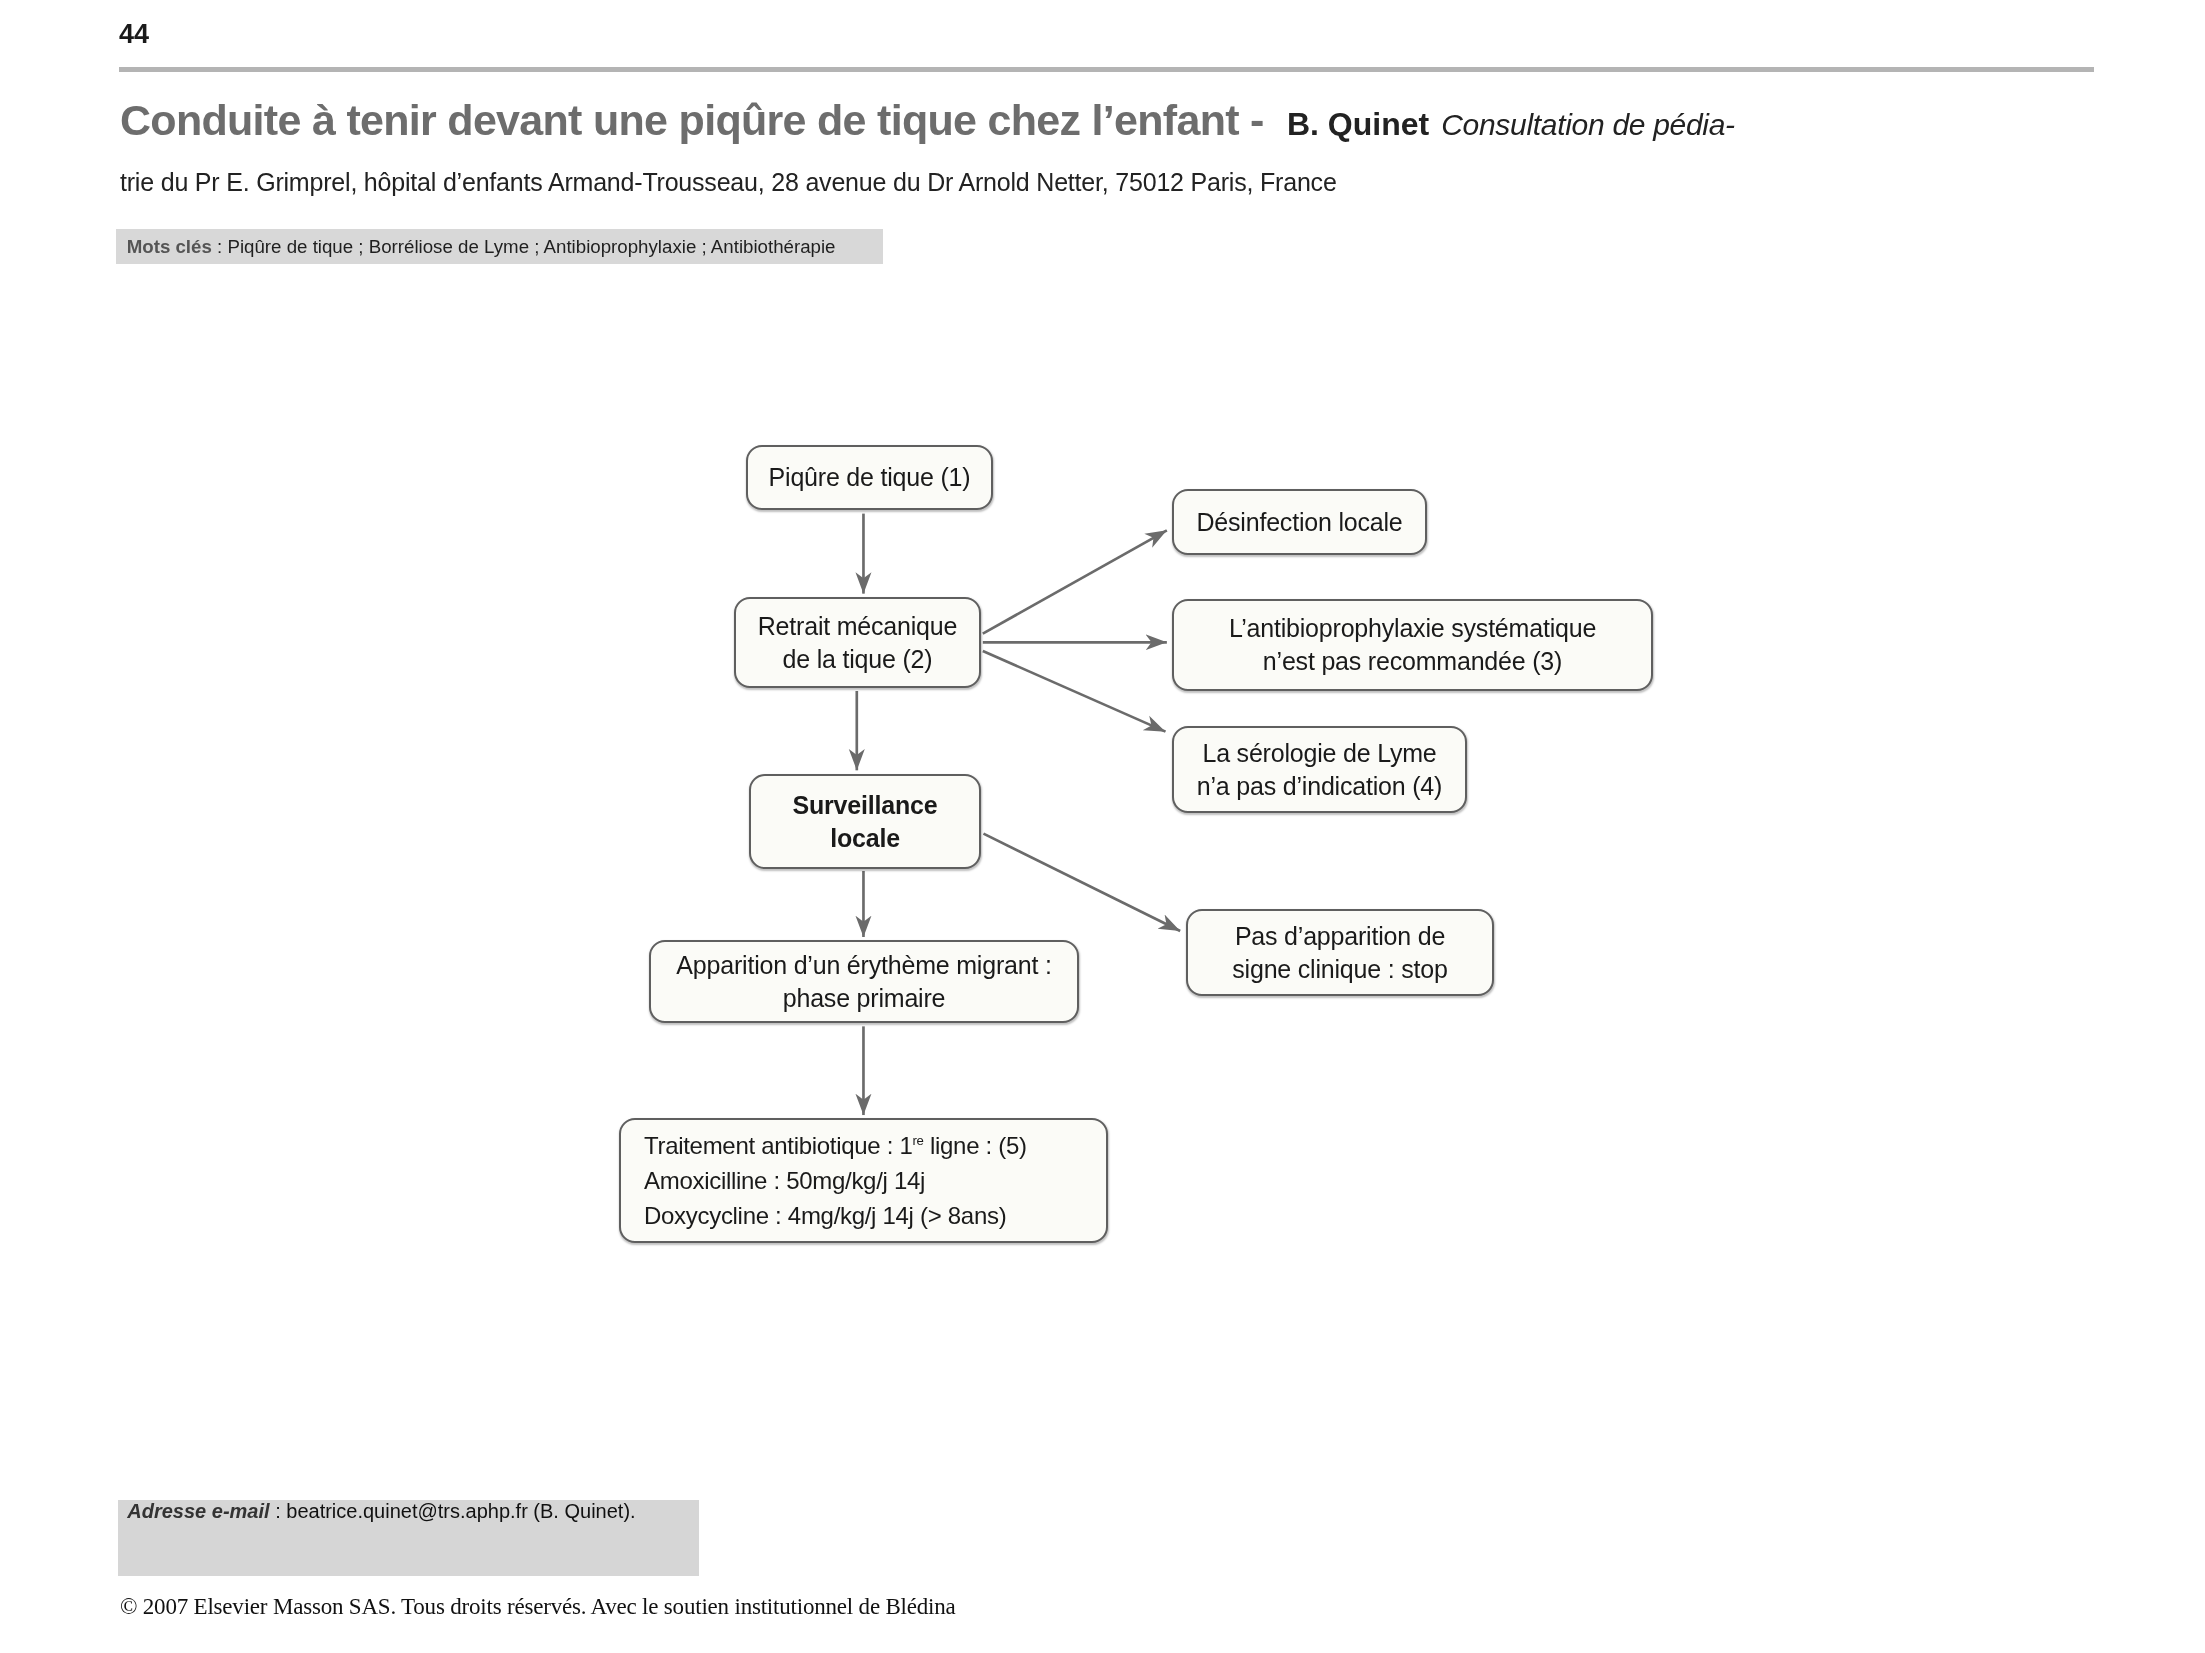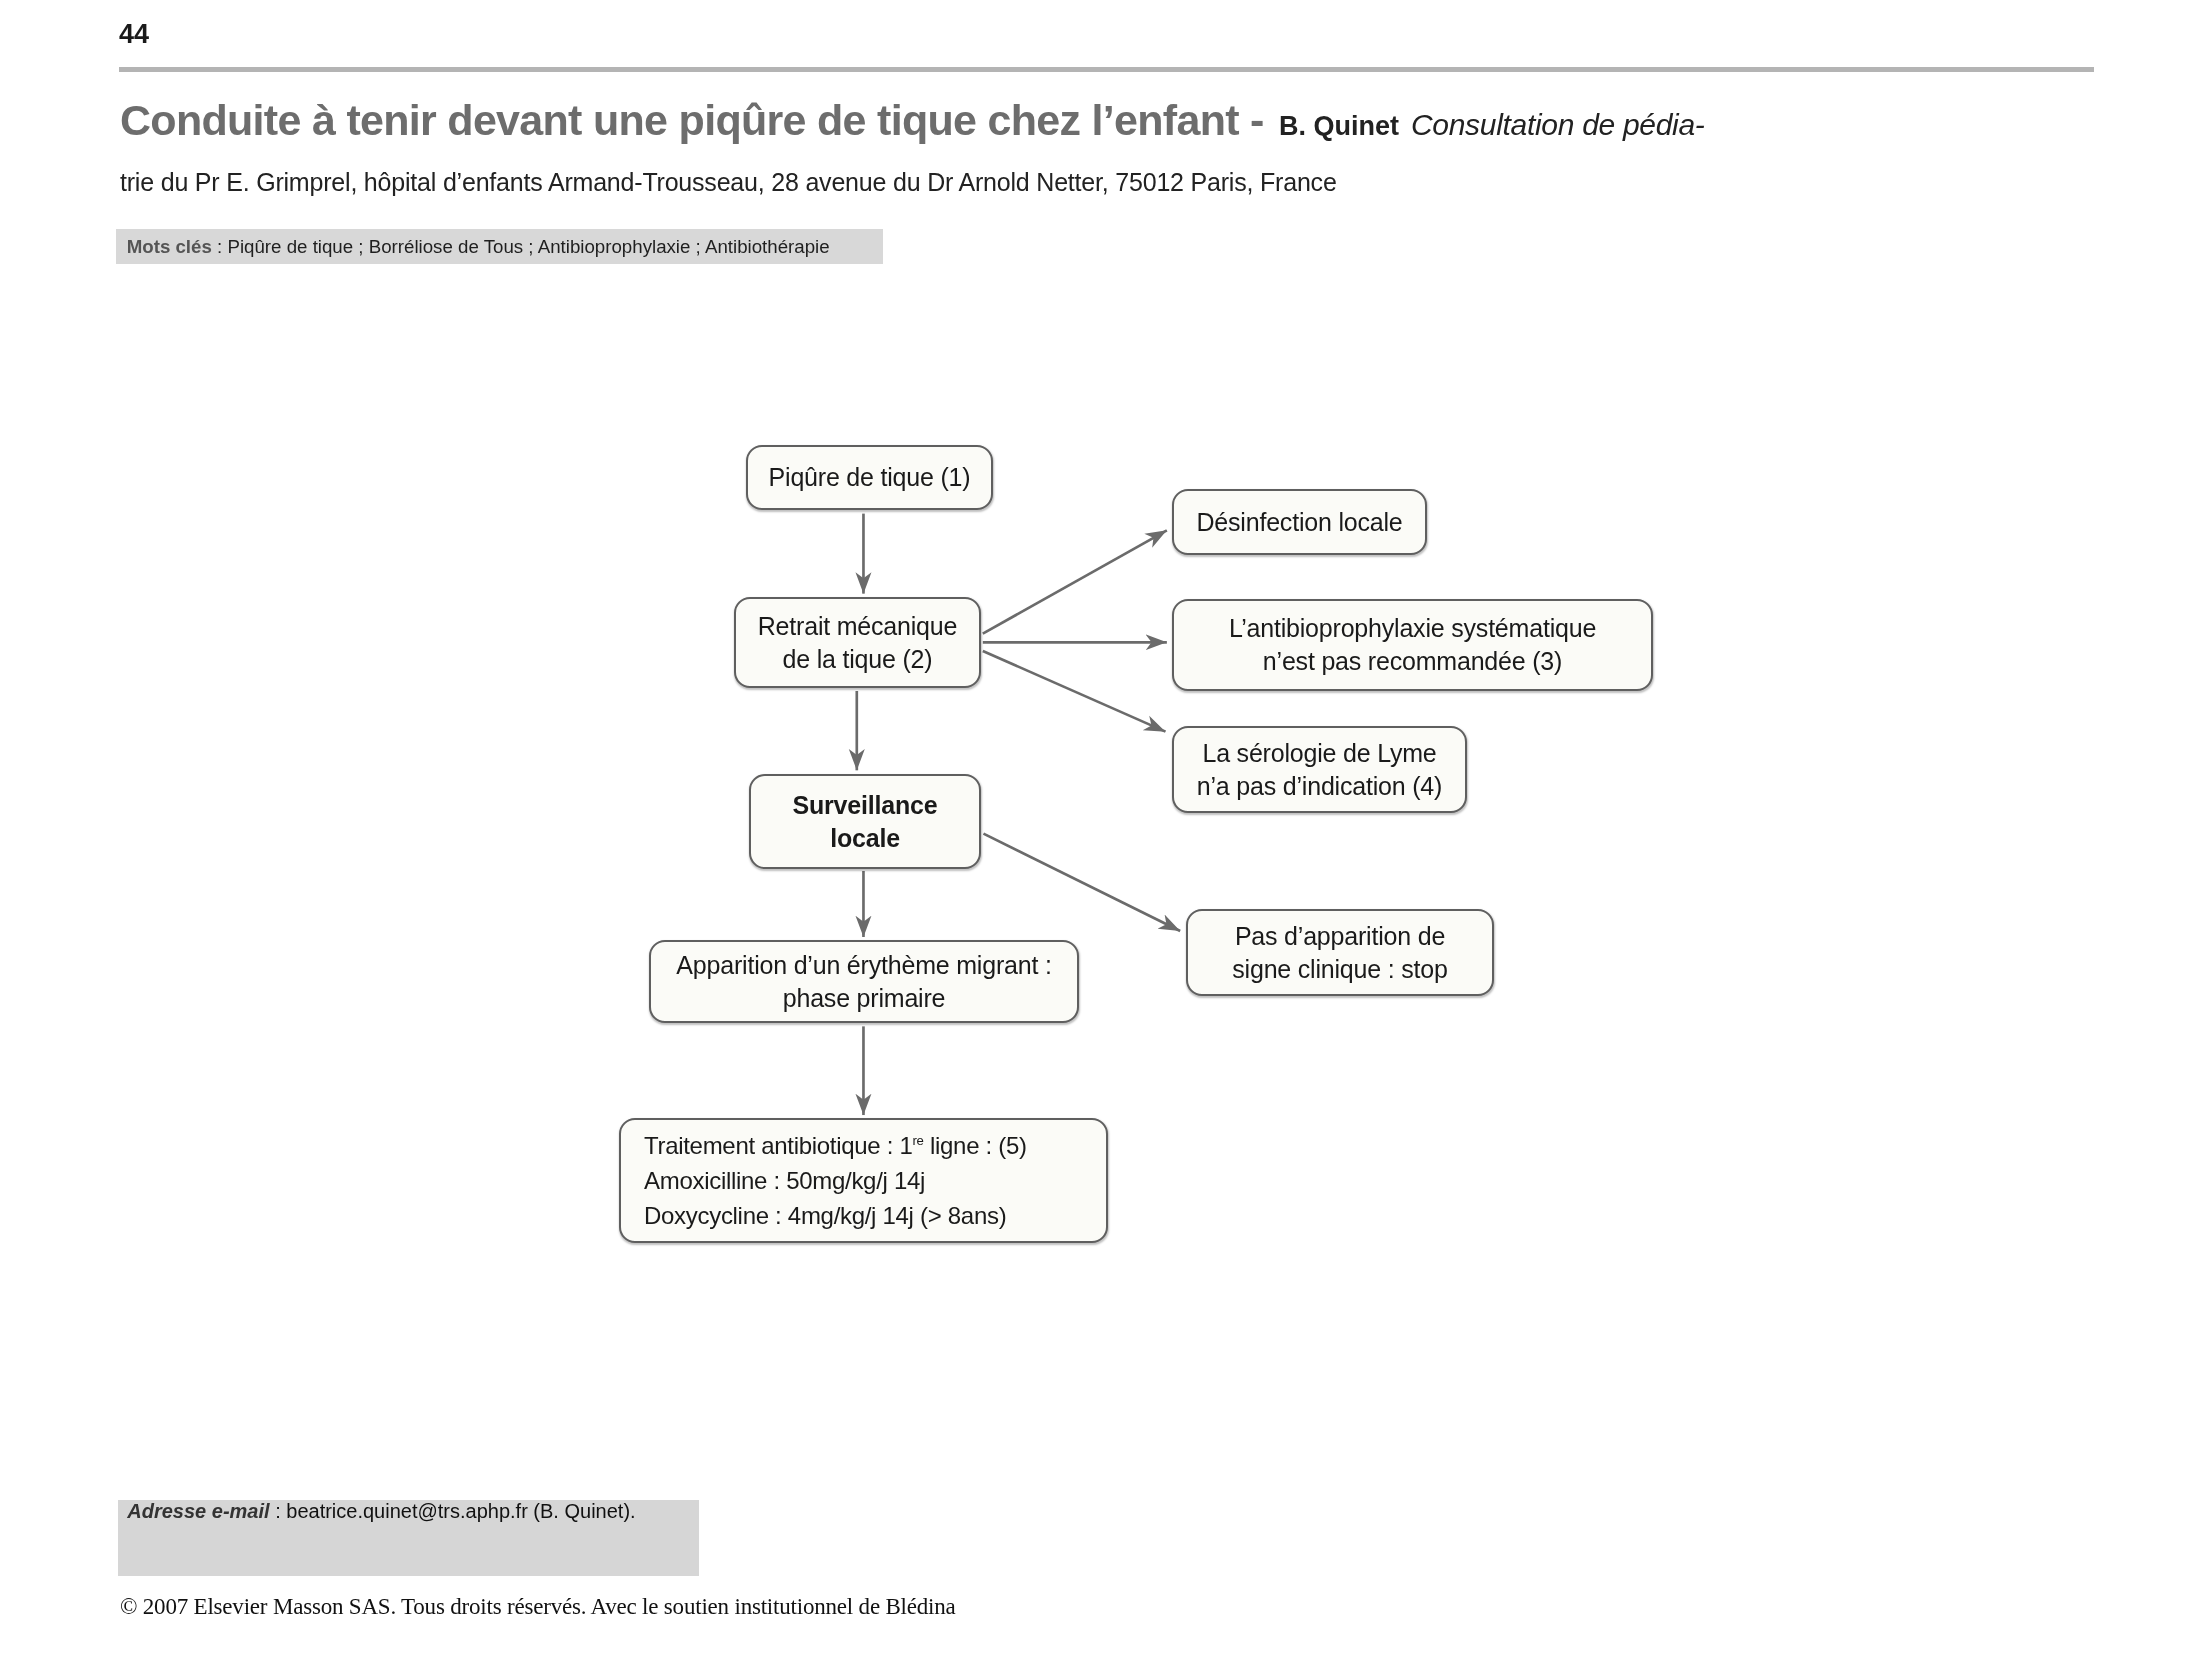--- a/index.html
+++ b/index.html
@@ -17,21 +17,21 @@
   }
   .top-rule {
     position: absolute; left: 119px; top: 67px;
     width: 1975px; height: 4.7px; background: #b4b4b4;
   }
   .title-line {
     position: absolute; left: 120px; top: 99px; width: 2001px;
     line-height: 1; white-space: nowrap;
   }
   .t-main  { font-size: 43px; font-weight: bold; color: #6d6d6d; letter-spacing: -0.7px; }
-  .t-author{ font-size: 27px; font-weight: bold; color: #222222; margin-left: 4px; }
+  .t-author{ font-size: 32px; font-weight: bold; color: #222222; margin-left: 12px; }
   .t-affil { font-size: 30px; font-style: italic; color: #222222; margin-left: 12px; letter-spacing: -0.3px; }
   .affil-line2 {
     position: absolute; left: 120px; top: 168px;
     font-size: 25px; color: #222222; letter-spacing: -0.2px;
   }
   .kw-bar {
     position: absolute; left: 116px; top: 229px; width: 767px; height: 35px;
     background: #d8d8d8; display: flex; align-items: center;
     padding-left: 10.7px; box-sizing: border-box;
     font-size: 18.7px; color: #1f1f1f; white-space: pre;
@@ -76,21 +76,21 @@
 
   <div class="page-number">44</div>
   <div class="top-rule"></div>
 
   <div class="title-line">
     <span class="t-main">Conduite à tenir devant une piqûre de tique chez l’enfant - </span><span class="t-author">B. Quinet</span><span class="t-affil">Consultation de pédia-</span>
   </div>
   <div class="affil-line2">trie du Pr E. Grimprel, hôpital d’enfants Armand-Trousseau, 28 avenue du Dr Arnold Netter, 75012 Paris, France</div>
 
   <div class="kw-bar">
-    <span class="kw-label">Mots clés</span><span> : </span><span>Piqûre de tique ; Borréliose de Tous ; Antibioprophylaxie ; Antibiothérapie</span>
+    <span class="kw-label">Mots clés</span><span> : </span><span>Piqûre de tique ; Borréliose de Lyme ; Antibioprophylaxie ; Antibiothérapie</span>
   </div>
 
   <svg class="arrows" width="2205" height="1654" viewBox="0 0 3307 2480">
     <defs>
       <marker id="ah" markerUnits="userSpaceOnUse" markerWidth="36" markerHeight="32" refX="32" refY="15" orient="auto">
         <path d="M0,3 L32,15 L0,27 L9,15 z" fill="#6b6b6b"></path>
       </marker>
     </defs>
     <g stroke="#6b6b6b" stroke-width="4" fill="none">
       <line x1="1295" y1="770" x2="1295" y2="890" marker-end="url(#ah)"></line>

